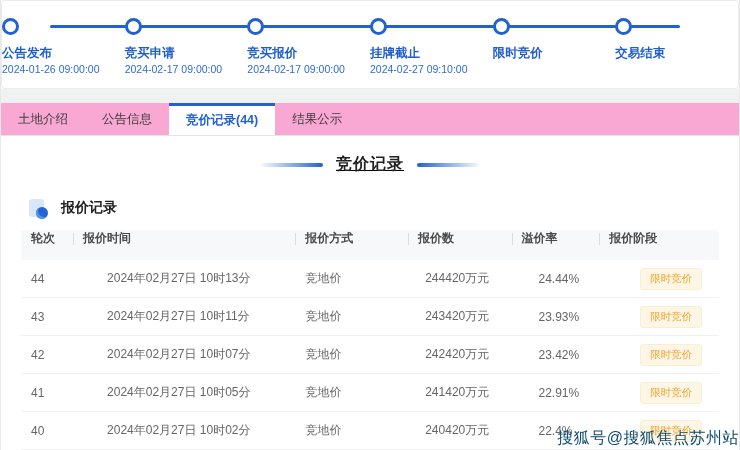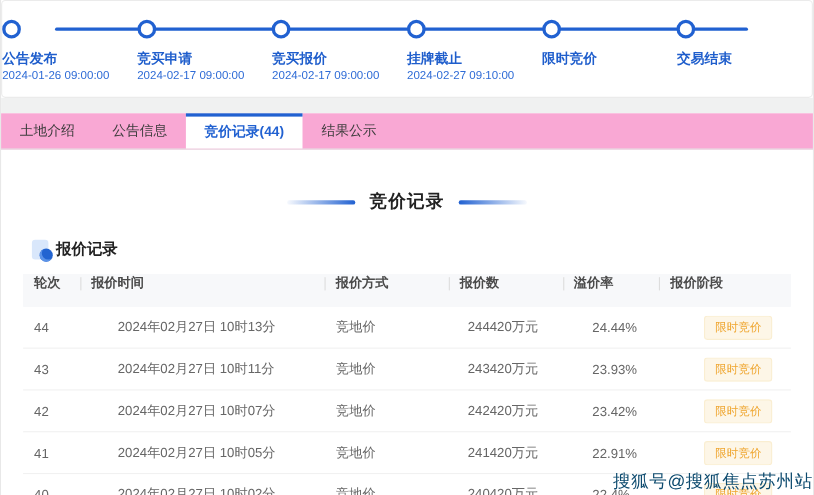--- a/index.html
+++ b/index.html
@@ -23,27 +23,27 @@
   
   .gap { height:14px; background:#f0f1f1; }
   .tabbar { display:flex; height:33px; background:#f9a8d4; border-bottom:1px solid #e4e4e4; }
   .tab { padding:0 17px; line-height:32px; font-size:12.5px; color:#3c3c3c; cursor:pointer; }
   .tab.active { background:#fff; color:#2161d1; font-weight:bold;
     border-top:3px solid #2161d1; line-height:29px; }
 
   
   .content { position:relative; background:#fff; }
   .section-head { display:flex; align-items:center; justify-content:center;
-    margin-top:37px; gap:13px; }
+    margin-top:18px; gap:13px;text-decoration:underline; }
   .dash { width:62px; height:4px; border-radius:2px; }
   .dash.left { background:linear-gradient(to right, rgba(33,97,209,0.04), #2161d1); }
   .dash.right { background:linear-gradient(to left, rgba(33,97,209,0.04), #2161d1); }
   .section-title { font-size:16px; font-weight:bold; color:#222; letter-spacing:1px; }
 
-  .subsection { display:flex; align-items:flex-end; margin:24px 0 13px 28px; gap:7px; }
+  .subsection { display:flex; align-items:flex-end; margin:24px 0 13px 28px; gap:17px; }
   .doc-icon { position:relative; width:15px; height:18px; background:#d9e7fb; border-radius:3px; }
   .doc-icon::after { content:""; position:absolute; right:-4px; bottom:-2px; width:12px; height:12px;
     border-radius:50%; background:#2264d1; box-shadow:inset 2px -2px 0 0 #5b93e8; }
   .subsection-title { font-size:14px; font-weight:bold; color:#222; }
 
   
   .table { margin:0 20px; font-size:12px; }
   .thead { display:flex; align-items:flex-start; height:30px; background:#f7f8fa; color:#4a4a4a; }
   .th { position:relative; padding-left:10px; font-weight:bold; }
   .th + .th::before { content:""; position:absolute; left:0; top:50%; transform:translateY(-50%);

